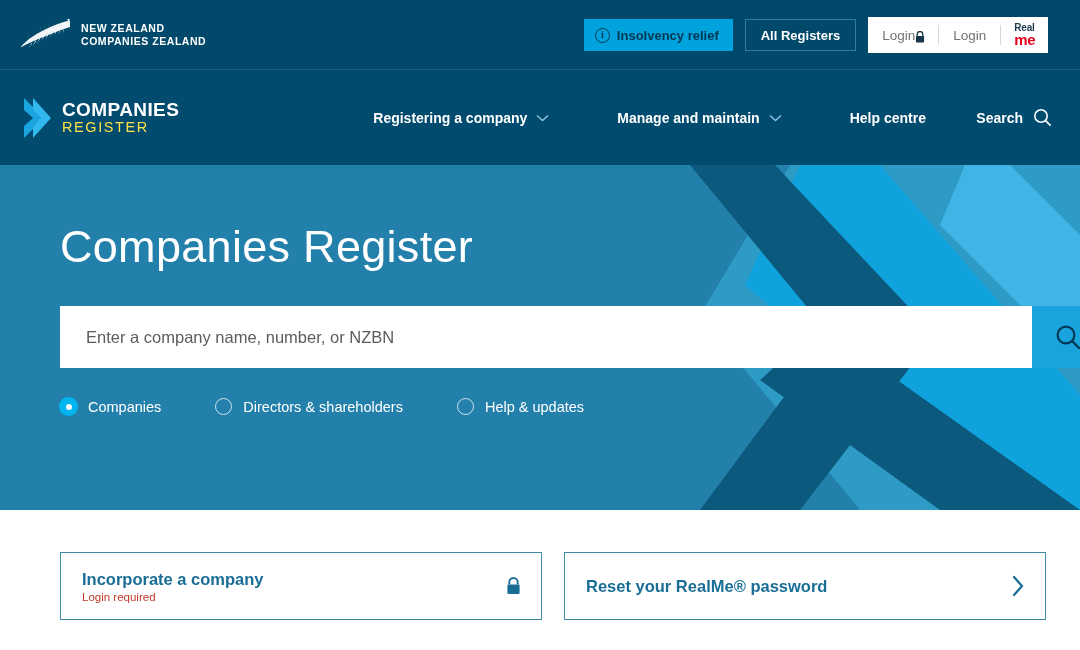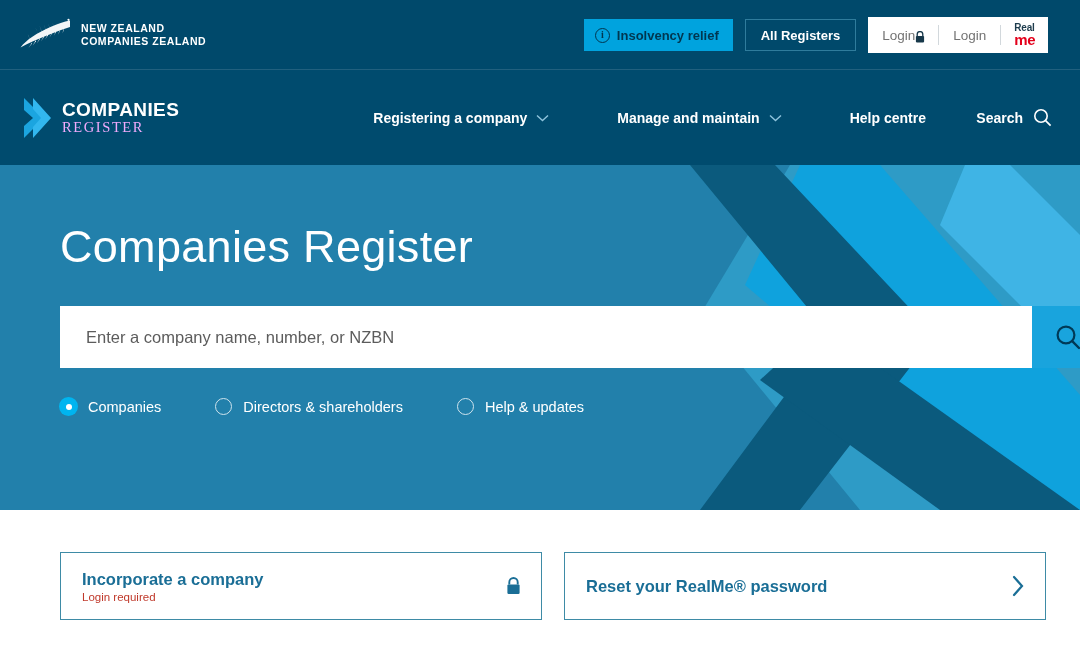--- a/index.html
+++ b/index.html
@@ -96,21 +96,21 @@
   .nav {
     height: 95px;
     background: #004b6e;
     display: flex; align-items: center;
     position: relative;
   }
   .nav-logo { display: flex; align-items: center; margin-left: 22px; gap: 10px; }
   .chev-logo { width: 30px; height: 44px; display:block; }
   .nav-logo-text { line-height: 1.05; }
   .nl1 { color: #ffffff; font-size: 19px; font-weight: bold; letter-spacing: 0.4px; }
-  .nl2 { color: #f0abfc; font-size: 14.5px; letter-spacing: 1.6px; font-family: Liberation Serif, serif; }
+  .nl2 { color: #fde047; font-size: 14.5px; letter-spacing: 1.6px; }
 
   .nav-items { display: flex; align-items: center; margin-left: 160px; gap: 0; }
   .nav-item {
     color: #ffffff; font-size: 14px; font-weight: bold;
     display: flex; align-items: center; gap: 9px;
     cursor: pointer;
     padding: 0 34px;
   }
   .chev-down {
     width: 13px; height: 8px; display: block;

